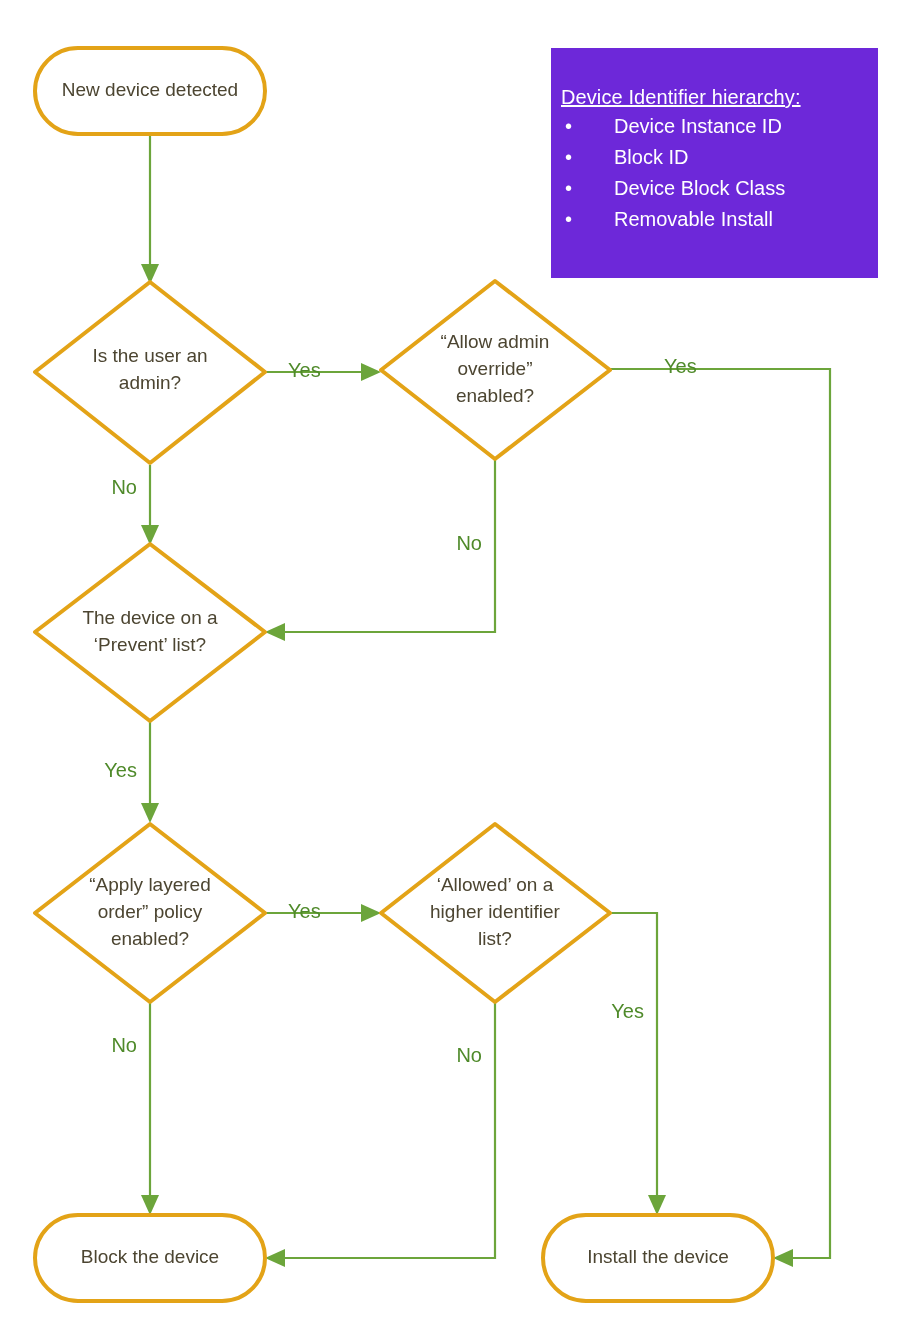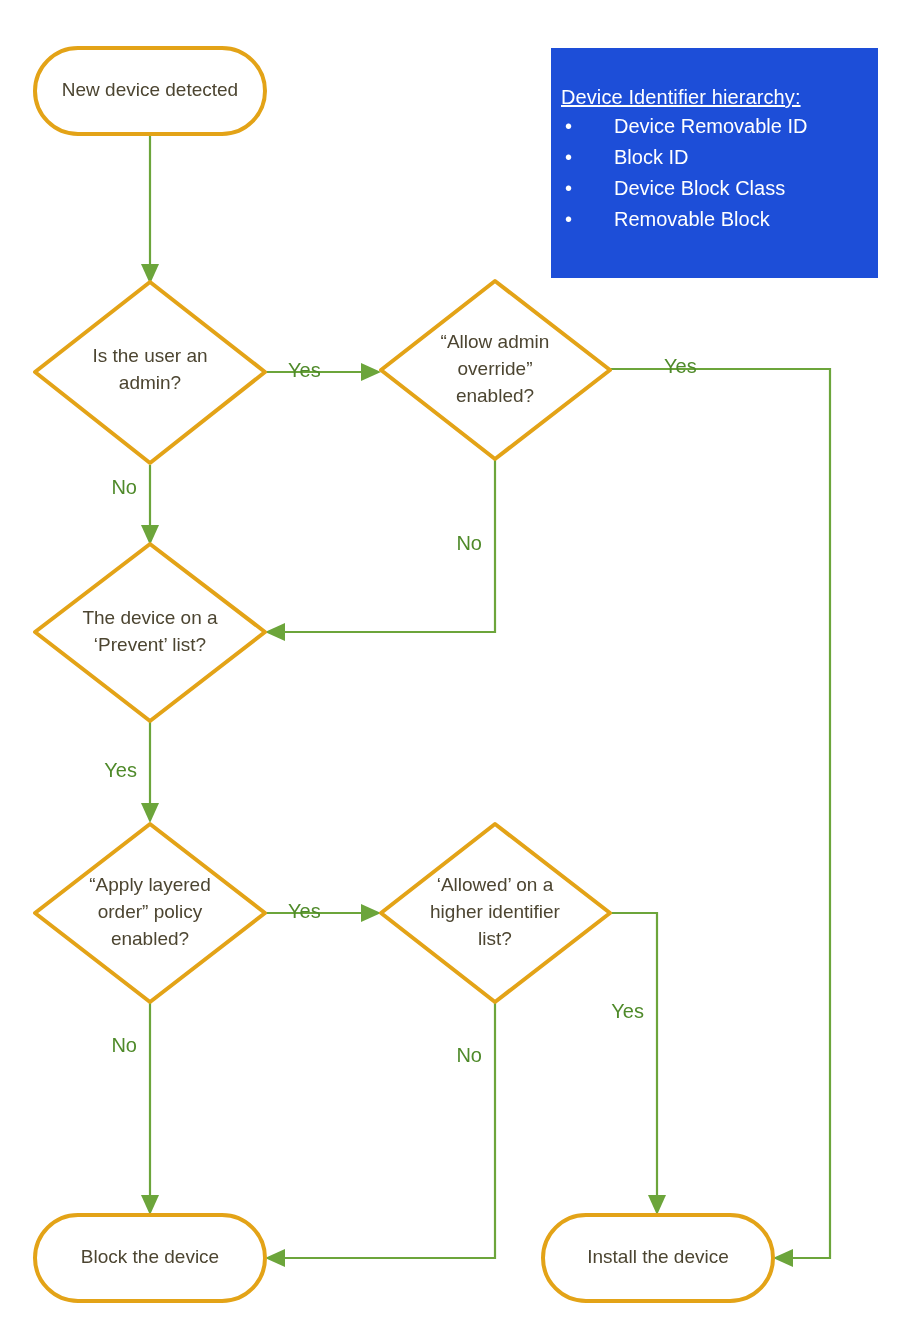--- a/index.html
+++ b/index.html
@@ -57,21 +57,21 @@
     font-size: 20px;
     fill: #4F8A2A;
     dominant-baseline: middle;
   }
   .legend-box {
     position: absolute;
     left: 551px;
     top: 48px;
     width: 327px;
     height: 230px;
-    background: #1d4ed8;
+    background: #6d28d9;
     box-sizing: border-box;
     padding: 38px 0 0 0;
   }
   .legend-title {
     font-family: "Liberation Sans", sans-serif;
     font-size: 20px;
     color: #ffffff;
     text-decoration: underline;
     font-weight: normal;
     margin: 0 0 2px 10px;
@@ -224,30 +224,30 @@
 
     <text class="edge-label" x="482" y="1057" text-anchor="end">No</text>
 
   </svg>
 
   <div class="legend-box">
     <div class="legend-title">Device Identifier hierarchy:</div>
     <ul class="legend-list">
       <li class="legend-item">
         <span class="legend-bullet">•</span>
-        <span>Device Removable ID</span>
+        <span>Device Instance ID</span>
       </li>
       <li class="legend-item">
         <span class="legend-bullet">•</span>
         <span>Block ID</span>
       </li>
       <li class="legend-item">
         <span class="legend-bullet">•</span>
         <span>Device Block Class</span>
       </li>
       <li class="legend-item">
         <span class="legend-bullet">•</span>
-        <span>Removable Block</span>
+        <span>Removable Install</span>
       </li>
     </ul>
   </div>
 
 </div>
 
 </body></html>

